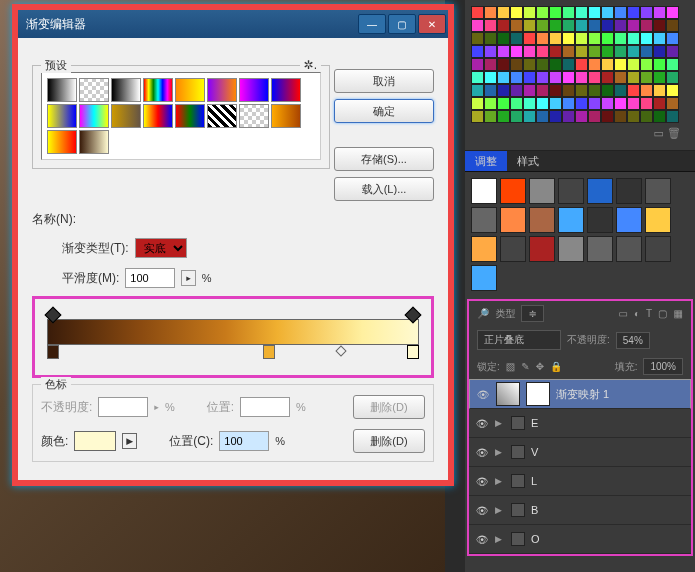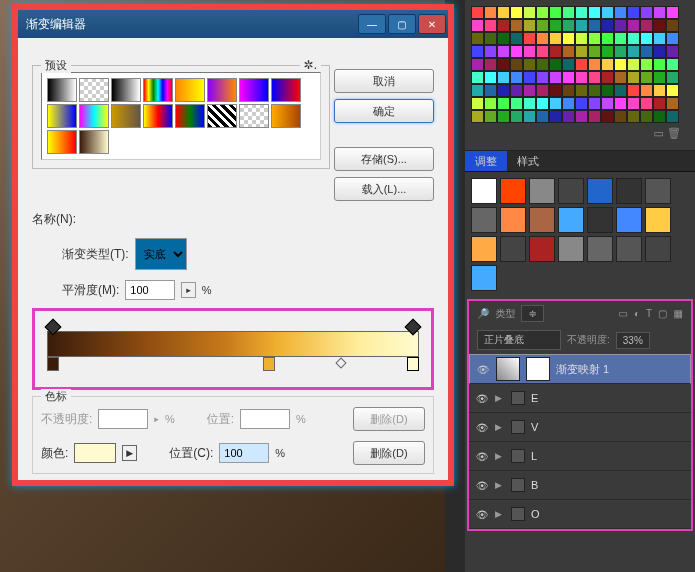--- a/index.html
+++ b/index.html
@@ -16,21 +16,21 @@
 .gear{position:absolute;top:-8px;right:8px;background:#f0f0f0;padding:0 4px;font-size:12px}
 .swatch-grid{display:flex;flex-wrap:wrap;gap:0;width:270px;border:1px inset #ccc;padding:4px;background:#fff}
 .sw{width:28px;height:22px;border:1px solid #888;margin:1px}
 .btn-col{float:right;width:100px;display:flex;flex-direction:column;gap:6px;margin-top:4px}
 .pbtn{height:22px;border:1px solid #888;background:linear-gradient(#fdfdfd,#e3e3e3);border-radius:3px;font-size:11px;display:flex;align-items:center;justify-content:center;cursor:pointer}
 .pbtn.primary{border:1px solid #3a6fc0;box-shadow:0 0 3px #6ab0ff}
 .clr{clear:both}
 .row{display:flex;align-items:center;margin-top:10px;gap:6px}
 .lbl{font-size:12px}
 .txt{height:18px;border:1px solid #999;background:#fff;padding:0 4px;font-size:11px}
-.sel{height:32px;border:1px solid #999;background:#0369a1;padding:0 4px;font-size:11px}
+.sel{height:20px;border:1px solid #999;background:#b91c1c;padding:0 4px;font-size:11px}
 .mini{width:40px}
 
 .grad-area{border:3px solid #e040c0;padding:10px 12px 14px;margin-top:8px}
 .stop-row{height:10px;position:relative}
 .gstop{position:absolute;width:10px;height:10px;background:#333;border:1px solid #000;transform:rotate(45deg)}
 .grad-bar{height:24px;border:1px solid #666;background:linear-gradient(90deg,#3a1c0a 0%,#8a4a10 25%,#c87a1a 48%,#f0b030 62%,#fff0a0 85%,#fffad0 100%)}
 .bstop{position:absolute;width:10px;height:12px;border:1px solid #666;top:-2px}
 .diam{position:absolute;width:6px;height:6px;border:1px solid #666;transform:rotate(45deg);top:0}
 .sect{border:1px solid #ccc;padding:8px;margin-top:6px}
 .sect .legend{top:-8px}
@@ -249,21 +249,31 @@
       <span style="flex:1"></span>
       <span>▭</span>
         <span>◐</span>
         <span>T</span>
         <span>▢</span>
         <span>▦</span>
     </div>
     <div class="opt-row">
       <span class="dd" style="width:70px">正片叠底</span>
       <span>不透明度:</span>
-      <span class="dd">33%</span>
+      <span class="dd">54%</span>
+    </div>
+    <div class="opt-row">
+      <span>锁定:</span>
+      <span>▧</span>
+        <span>✎</span>
+        <span>✥</span>
+        <span>🔒</span>
+      <span style="flex:1"></span>
+      <span>填充:</span>
+      <span class="dd">100%</span>
     </div>
     <div class="layers" id="layers">
         <div class="lrow sel">
           <span class="eye">👁</span>
           <span class="thumb" style="background:linear-gradient(45deg,#888,#fff)"></span>
           <span class="thumb"></span>
           <span class="lname">渐变映射 1</span>
         </div>
         <div class="lrow">
           <span class="eye">👁</span>

